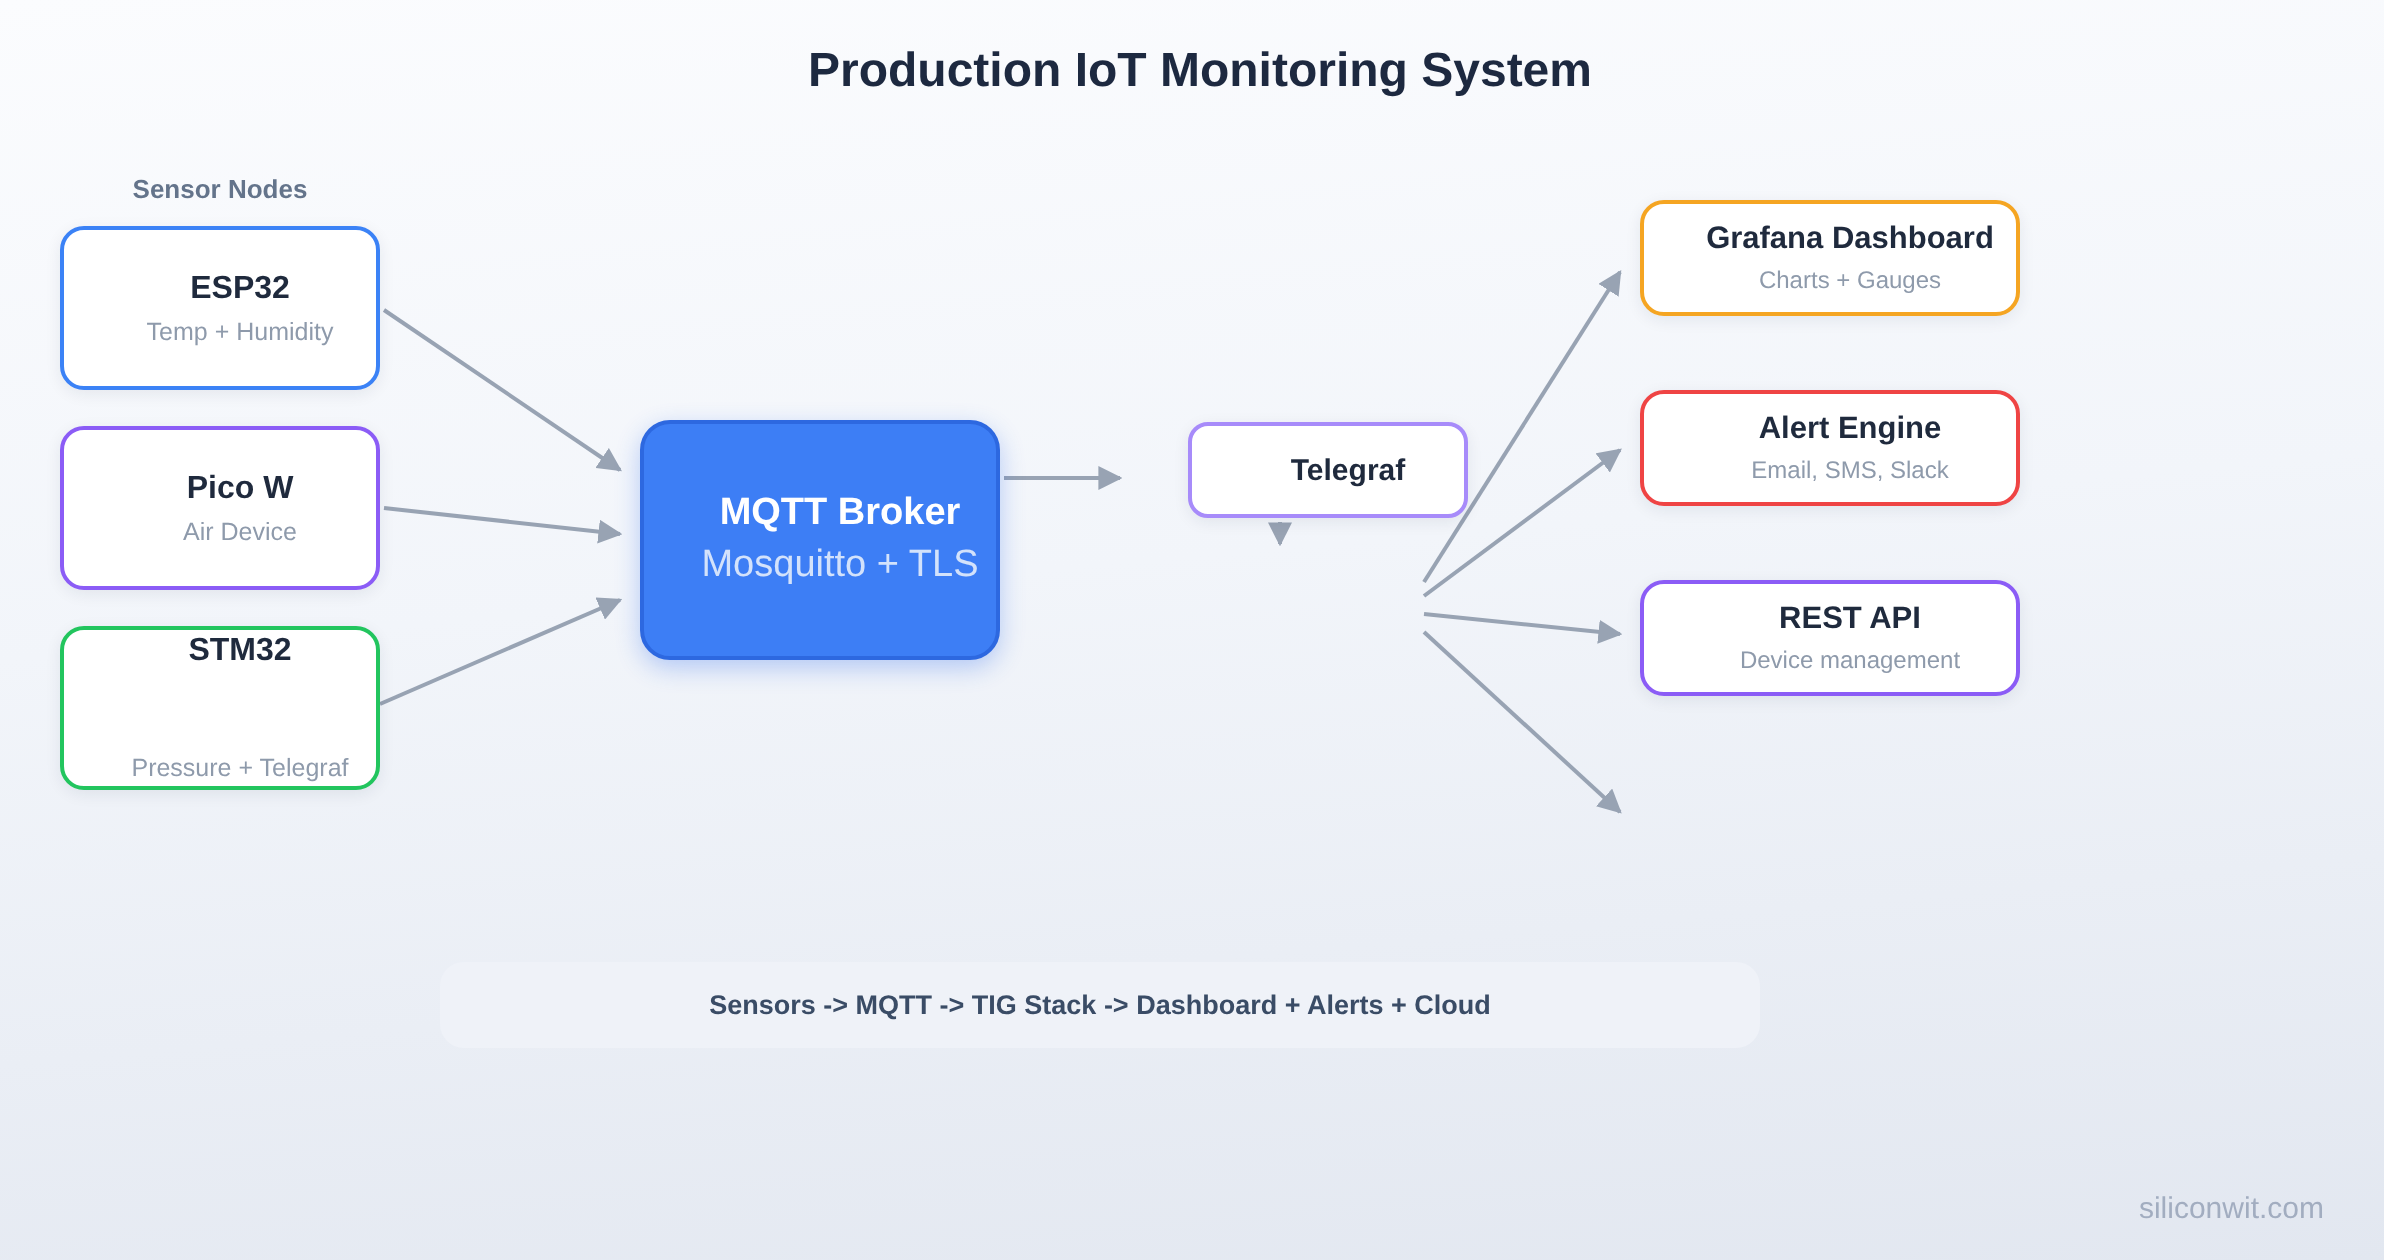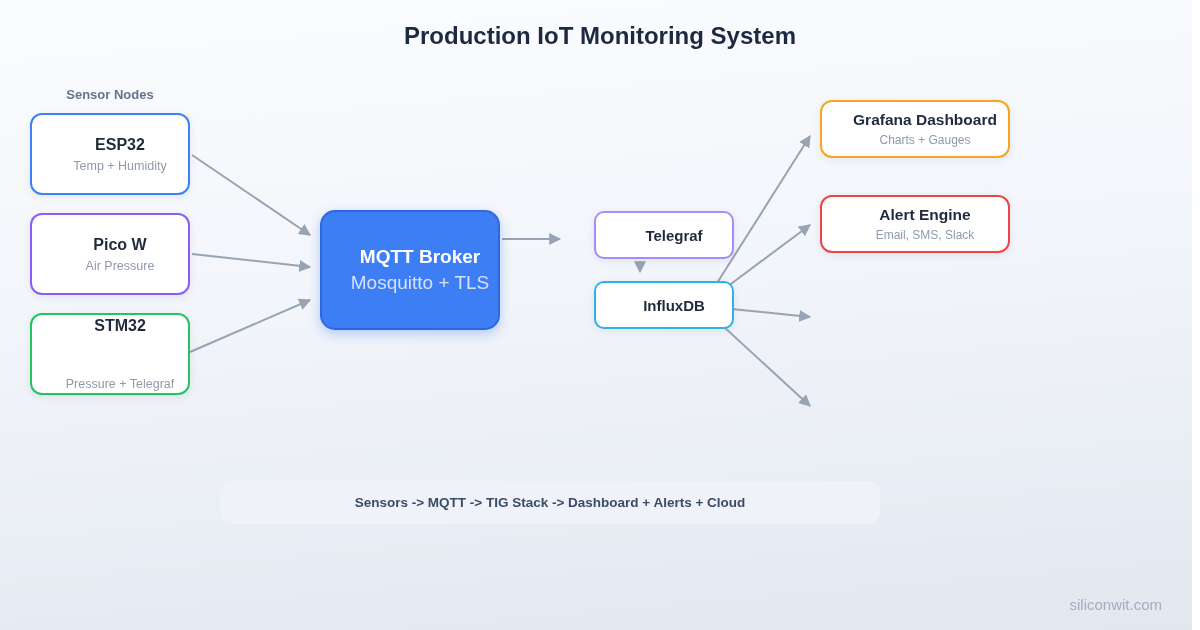--- a/index.html
+++ b/index.html
@@ -83,46 +83,47 @@
     <line class="edge" x1="712" y1="307" x2="810" y2="317" marker-end="url(#arrow)" style="stroke: rgb(152, 163, 179);"></line>
     <line class="edge" x1="712" y1="316" x2="810" y2="406" marker-end="url(#arrow)" style="stroke: rgb(152, 163, 179);"></line>
   </svg>
 
   <div class="node left" style="top: 113px; border-color: rgb(59, 130, 246);">
     <div class="node-title">ESP32</div>
     <div class="node-sub">Temp + Humidity</div>
   </div>
   <div class="node left" style="top: 213px; border-color: rgb(139, 92, 246);">
     <div class="node-title">Pico W</div>
-    <div class="node-sub">Air Pressure</div>
+    <div class="node-sub">Air Device</div>
   </div>
   <div class="node left" style="top: 313px; border-color: rgb(34, 197, 94); gap: 42px;">
     <div class="node-title">STM32</div>
     <div class="node-sub">Pressure + Telegraf</div>
   </div>
 
   <div class="node mqtt" style="border-color: rgb(45, 104, 224); background: rgb(61, 126, 245);">
     <div class="node-title">MQTT Broker</div>
     <div class="node-sub">Mosquitto + TLS</div>
   </div>
 
   <div class="node mid" style="top: 211px; border-color: rgb(167, 139, 250);">
     <div class="node-title">Telegraf</div>
   </div>
-  <div class="node mid" style="top: 281px; border-color: rgb(42, 180, 232);">
-    <div class="node-title">InfluxDB</div>
-  </div>
 
   <div class="node right" style="top: 100px; border-color: rgb(245, 165, 34);">
     <div class="node-title">Grafana Dashboard</div>
     <div class="node-sub">Charts + Gauges</div>
   </div>
   <div class="node right" style="top: 195px; border-color: rgb(239, 68, 68);">
     <div class="node-title">Alert Engine</div>
     <div class="node-sub">Email, SMS, Slack</div>
+  </div>
+  <div class="node right" style="top: 290px; border-color: rgb(139, 92, 246);">
+    <div class="node-title">REST API</div>
+    <div class="node-sub">Device management</div>
   </div>
 
   <div class="banner">
     <div class="banner-text">Sensors -&gt; MQTT -&gt; TIG Stack -&gt; Dashboard + Alerts + Cloud</div>
   </div>
 
   <div class="footer">siliconwit.com</div>
 
 </div>
 

